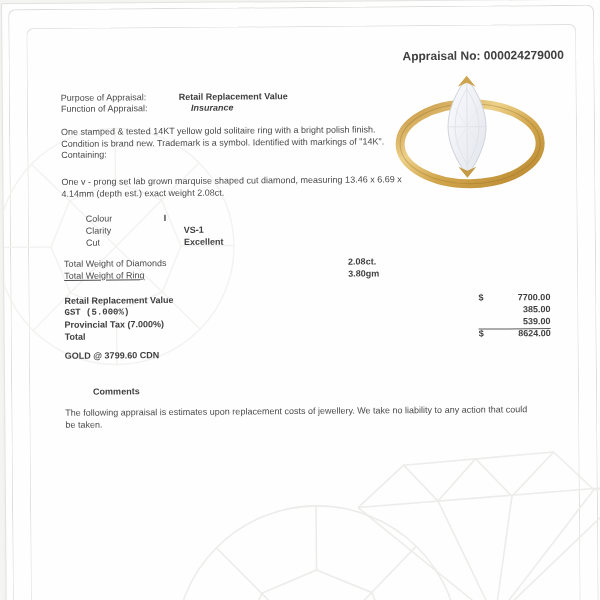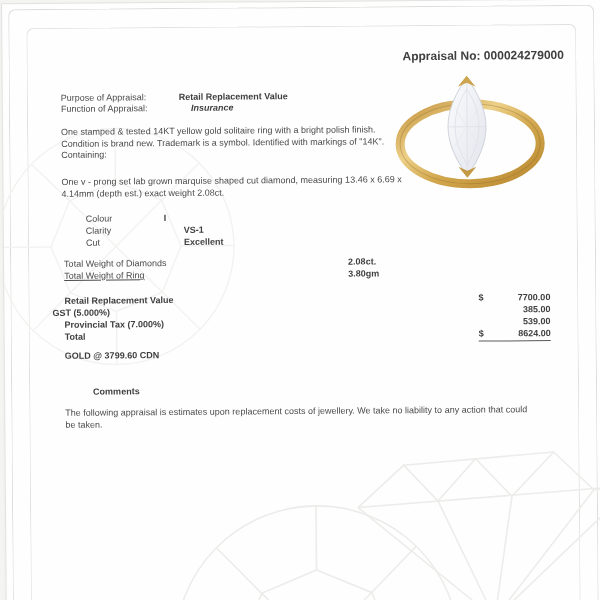--- a/index.html
+++ b/index.html
@@ -21,21 +21,21 @@
   }
   .frame{position:absolute;border:1.5px solid #dcdcda;border-bottom:none;border-radius:7px 7px 0 0;}
   .frame-outer{left:6px;top:5px;right:14px;bottom:-10px;}
   .frame-inner{left:24px;top:24px;right:32px;bottom:-10px;border-color:#e0e0de;}
   .content{position:absolute;left:0;top:0;width:600px;height:620px;font-size:9px;line-height:11.5px;}
   .abs{position:absolute;}
   .b{font-weight:bold;color:#3f3f3f;}
   .watermarks{position:absolute;left:0;top:0;}
   .money-row{position:absolute;left:474px;width:72px;display:flex;justify-content:space-between;font-weight:bold;color:#3f3f3f;}
   .money-amount{flex:1;text-align:right;}
-  .u-line .money-amount{border-bottom:1.2px solid #5a5a5a;padding-bottom:12px;}
+  .u-line .money-amount{border-bottom:1.2px solid #5a5a5a;padding-bottom:0px;}
   .para{width:336px;}
   .comments-para{width:474px;}
 </style>
 </head>
 <body>
 
 <div class="scan">
   <div class="paper">
     <div class="frame frame-outer"></div>
     <div class="frame frame-inner"></div>
@@ -143,21 +143,21 @@
       <div class="abs" style="left:60px;top:255px;">Total Weight of Diamonds</div>
       <div class="abs b" style="left:344px;top:255px;">2.08ct.</div>
       <div class="abs" style="left:60px;top:267px;text-decoration:underline;">Total Weight of Ring</div>
       <div class="abs b" style="left:344px;top:267px;">3.80gm</div>
 
       <div class="abs b" style="left:60px;top:292px;">Retail Replacement Value</div>
       <div class="money-row" style="top:292px;">
         <span>$</span>
         <span class="money-amount">7700.00</span>
       </div>
-      <div class="abs b" style="left:48px;top:304px;">GST (5.000%)</div>
+      <div class="abs b" style="left:60px;top:304px;font-family:Liberation Mono, monospace;">GST (5.000%)</div>
       <div class="money-row" style="top:304px;">
         <span></span>
         <span class="money-amount">385.00</span>
       </div>
       <div class="abs b" style="left:60px;top:316px;">Provincial Tax (7.000%)</div>
       <div class="money-row u-line" style="top:316px;">
         <span></span>
         <span class="money-amount">539.00</span>
       </div>
       <div class="abs b" style="left:60px;top:328px;">Total</div>

